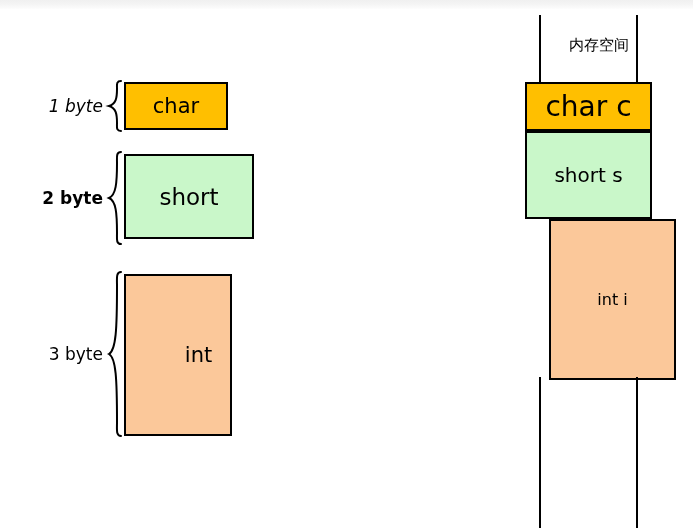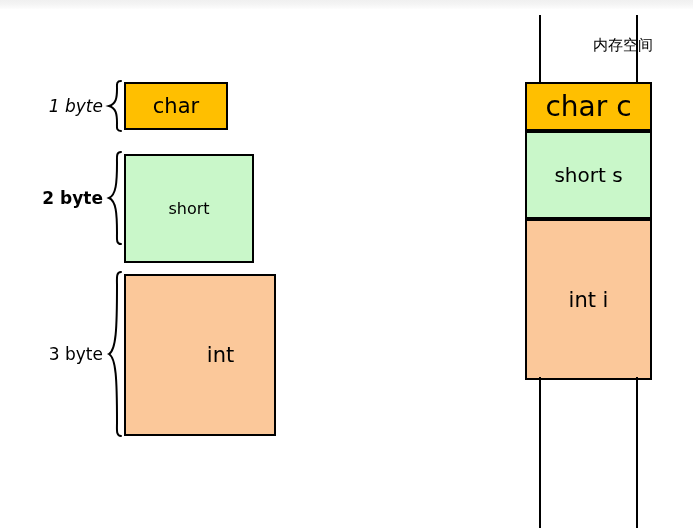--- a/index.html
+++ b/index.html
@@ -57,58 +57,58 @@
     color: #000000;
     font-family: "DejaVu Serif", "Liberation Serif", serif;
     font-weight: 400;
     line-height: 1;
     display: block;
     transform-origin: center center;
     overflow: visible;
   }
 
   .box-char   { left:124px; top:82px;  width:104px; height:48px;  background:#FFBF00; font-size:21px; }
-  .box-short  { left:124px; top:154px; width:130px; height:109px;  background:#C9F7C9; font-size:16px; }
-  .box-int    { left:124px; top:274px; width:152px; height:162px; background:#FBC89A; font-size:21px;padding-left:41px; }
+  .box-short  { left:124px; top:154px; width:130px; height:85px;  background:#C9F7C9; font-size:23px; }
+  .box-int    { left:124px; top:274px; width:108px; height:162px; background:#FBC89A; font-size:21px;padding-left:41px; }
 
   .lbl-1byte { left:30px;  top:96px;  width:73px;font-style:italic; }
   .lbl-2byte { left:30px;  top:188px; width:73px;font-weight:bold; }
   .lbl-4byte { left:30px;  top:344px; width:73px; }
 
   
   .mem-line {
     position: absolute;
     width: 2px;
     background: #000000;
   }
   .mem-line-left  { left:539px; }
   .mem-line-right { left:636px; }
 
   .mem-line-top    { top:15px;  height:70px; }
   .mem-line-bottom { top:377px; height:151px; }
 
   .mem-caption {
     position: absolute;
-    left: 580px;
+    left: 556px;
     top: 36px;
     width: 86px;
     text-align: center;
     font-size: 15px;
     color: #000000;
     font-family: "DejaVu Sans", "Liberation Sans", sans-serif;
     white-space: nowrap;
   }
 
   .mem-box {
     left: 525px;
     width: 127px;
   }
   .box-charc  { top:82px;  height:49px;  background:#FFBF00; font-size:28px; }
   .box-shorts { top:131px; height:88px;  background:#C9F7C9; font-size:20px; }
-  .box-inti   { top:219px; height:161px; background:#FBC89A; font-size:21px; }
+  .box-inti   { top:219px; height:161px; background:#FBC89A; font-size:16px;margin-left:24px; }
 </style>
 </head>
 <body>
 
 <div id="canvas">
 
   <div class="top-band"></div>
 
   <div>
 

